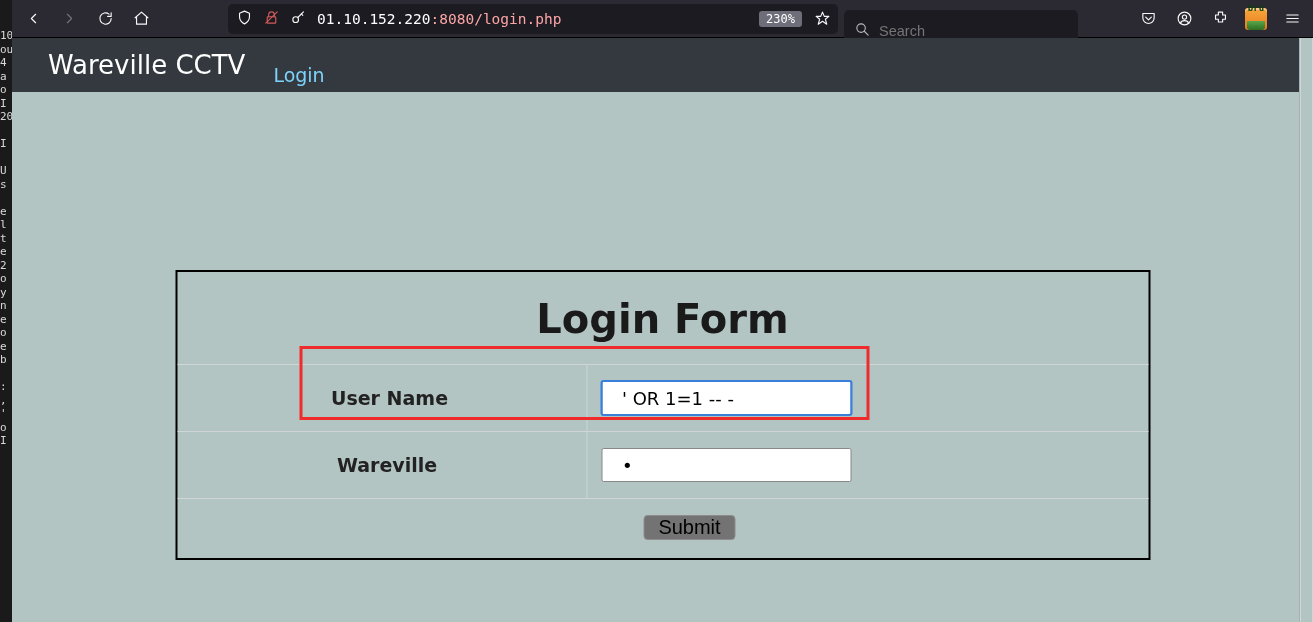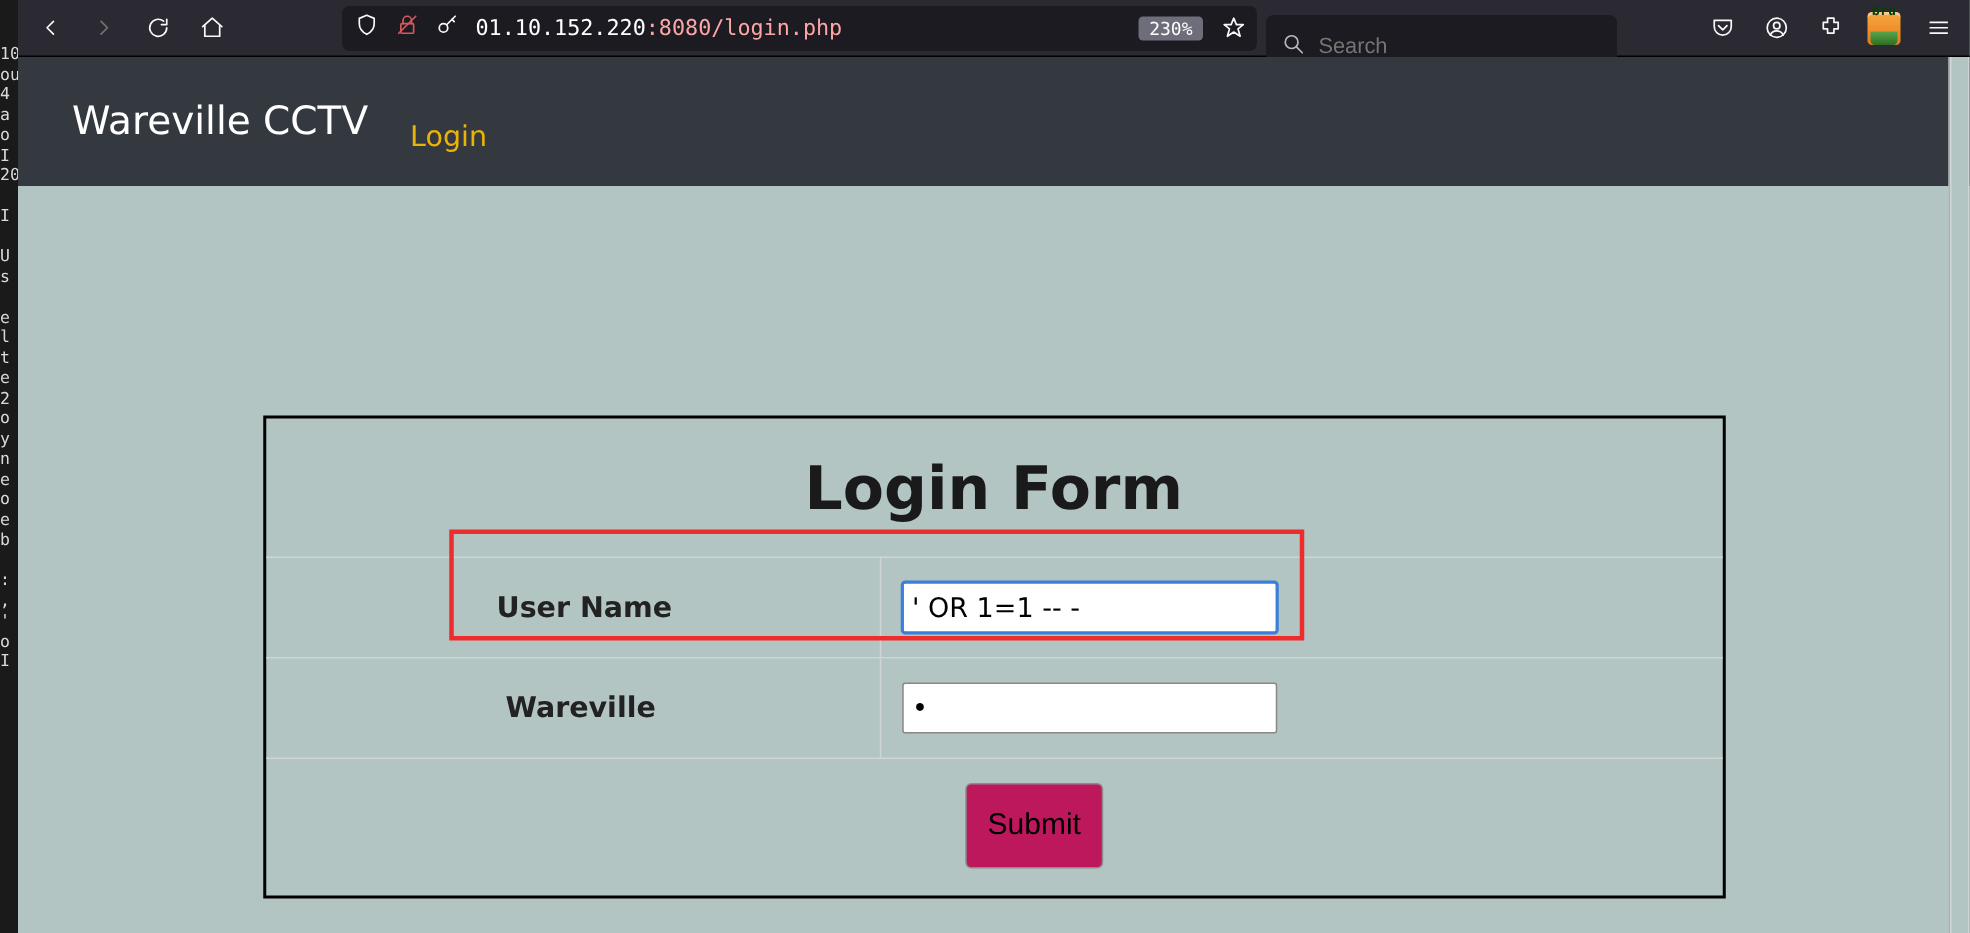--- a/index.html
+++ b/index.html
@@ -117,40 +117,40 @@
     background:#d0d6d5; border-left:1px solid #a8b3b1;
   }
   .vscroll .thumb {
     position:absolute; left:1px; right:1px; top:0; height:100%;
     background:#b2c5c3;
   }
 
   
   .app-nav {
     background: var(--navbar-bg);
-    height: 86px;
+    height: 54px;
     display:flex; align-items:center;
     padding: 0 36px;
     gap: 28px;
     color:#fff;
   }
   .brand {
     font-size: 26px; font-weight: 400; color:#fff;
   }
   .nav-link {
-    color:#eab308; font-size: 19px; margin-top: 20px;
+    color:#7dd3fc; font-size: 19px; margin-top: 20px;
   }
 
   
   .page {
     flex:1; background:var(--page-bg);
     position:relative; overflow:hidden;
   }
   .form-wrap {
-    position:absolute; left:50%; top:153px; transform:translateX(-50%);
+    position:absolute; left:50%; top:178px; transform:translateX(-50%);
     width: 975px;
     border: 2px solid var(--form-border);
     background: var(--page-bg);
   }
   .form-title-row {
     text-align:center;
     padding: 10px 0 22px 0;
     border-bottom: 1px solid var(--form-row-border);
   }
   .form-title {
@@ -172,34 +172,34 @@
   .form-row .input-cell {
     flex:1;
     display:flex; align-items:center;
     padding: 16px 0 16px 14px;
   }
   .form-row:nth-of-type(3) .label-cell { padding-left:160px; }
 
   .txt {
     width: 250px; height: 34px;
     border:1px solid #888; border-radius:2px;
-    padding: 0 6px; font-size:18px;
+    padding: 0 20px; font-size:18px;
     font-family: "DejaVu Sans", Arial, sans-serif;
   }
   .txt.focused {
     outline: 2px solid #3a7fd9;
     outline-offset: -1px;
     border-color:#3a7fd9;
   }
   .submit-row {
     display:flex; justify-content:center; padding: 16px 0 18px 42px;
   }
   .submit-btn {
-    font-size:20px; padding: 16px 14px;
-    background:#be185d; border:1px solid #8c8c8c; border-radius:4px;
+    font-size:20px; padding: 0 14px;
+    background:#737373; border:1px solid #8c8c8c; border-radius:4px;
     cursor:pointer;
     margin-left:12px;
   }
 
   
   .red-highlight {
     position:absolute;
     border:3px solid var(--highlight-red);
     pointer-events:none;
   }

